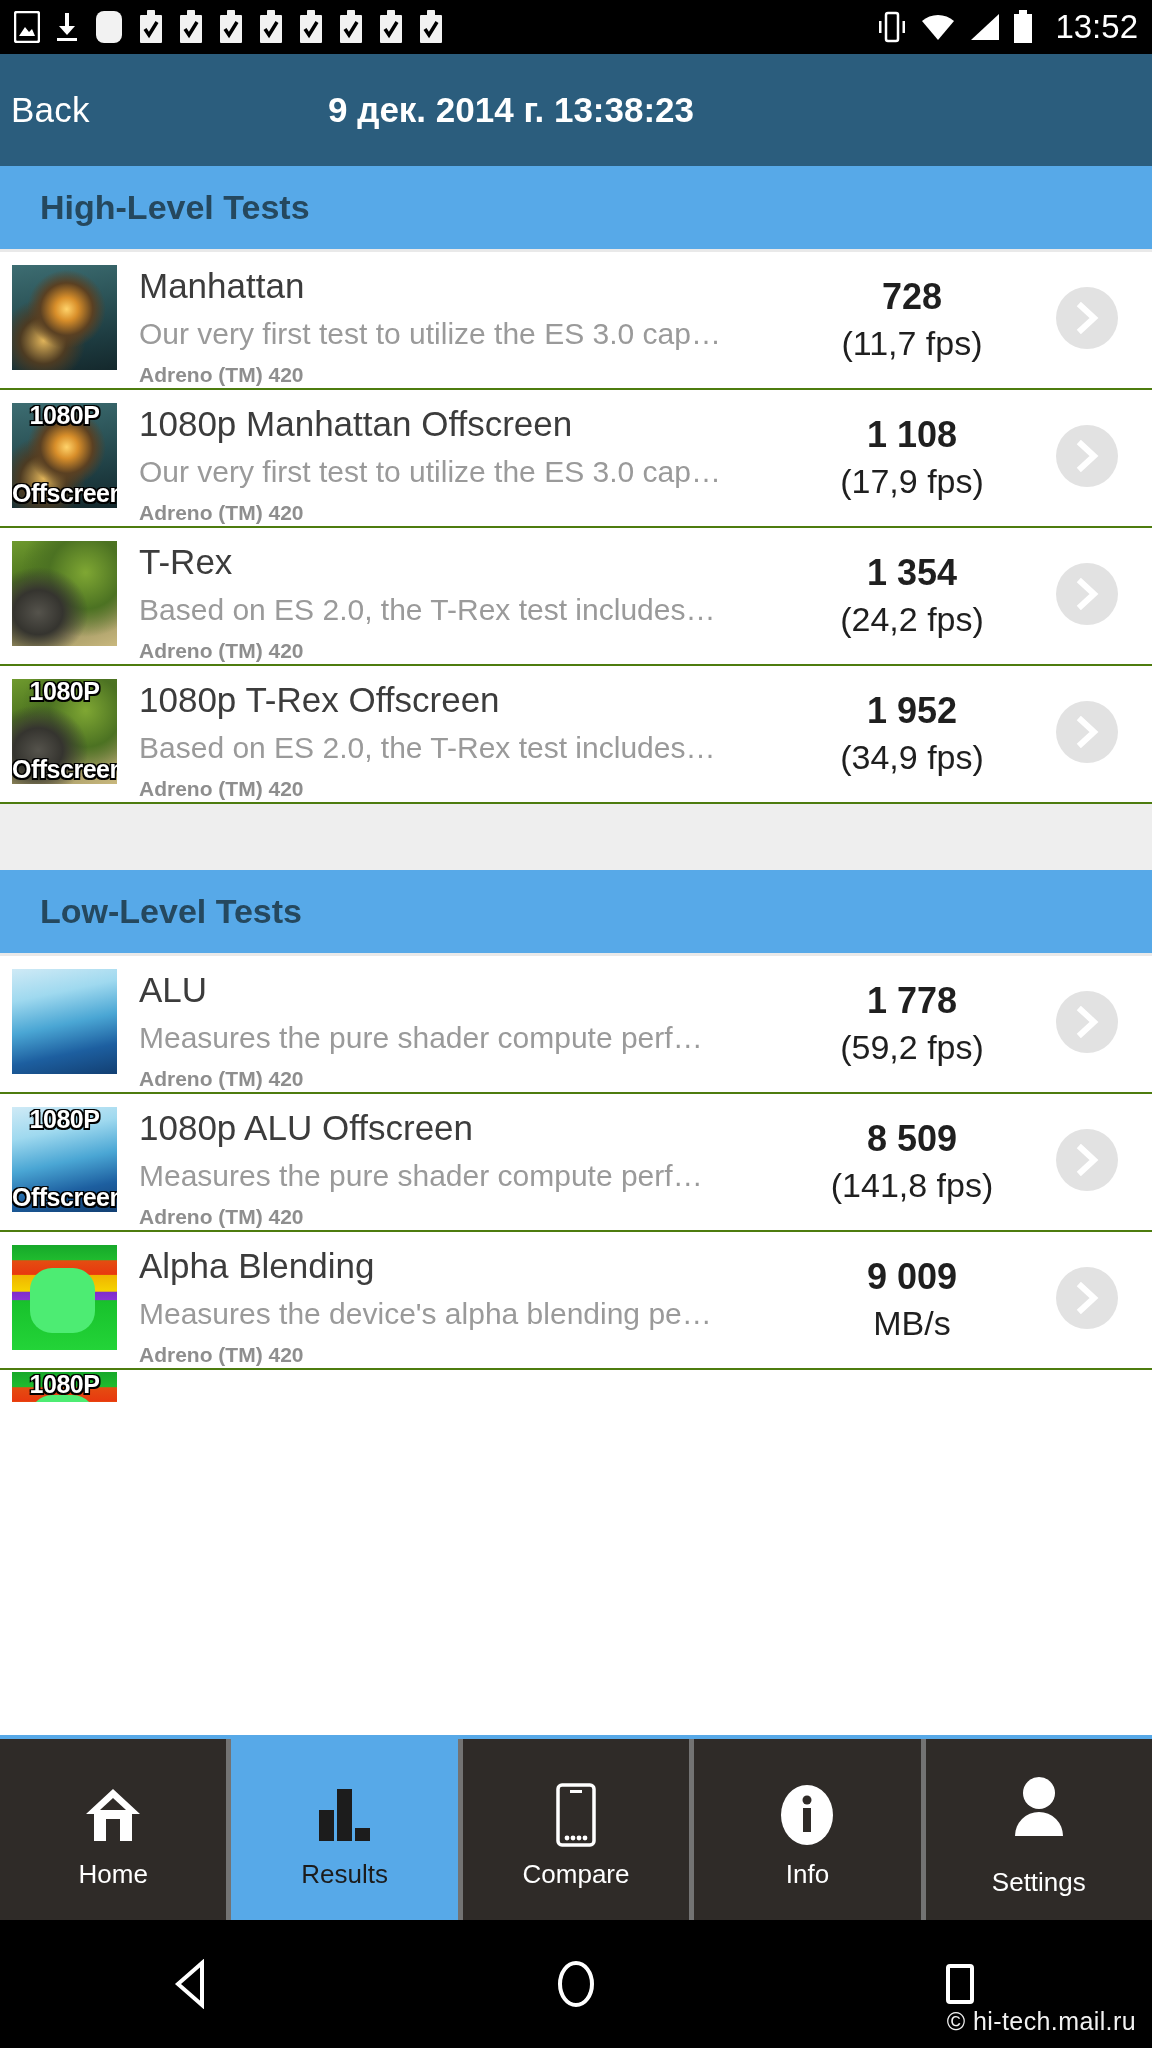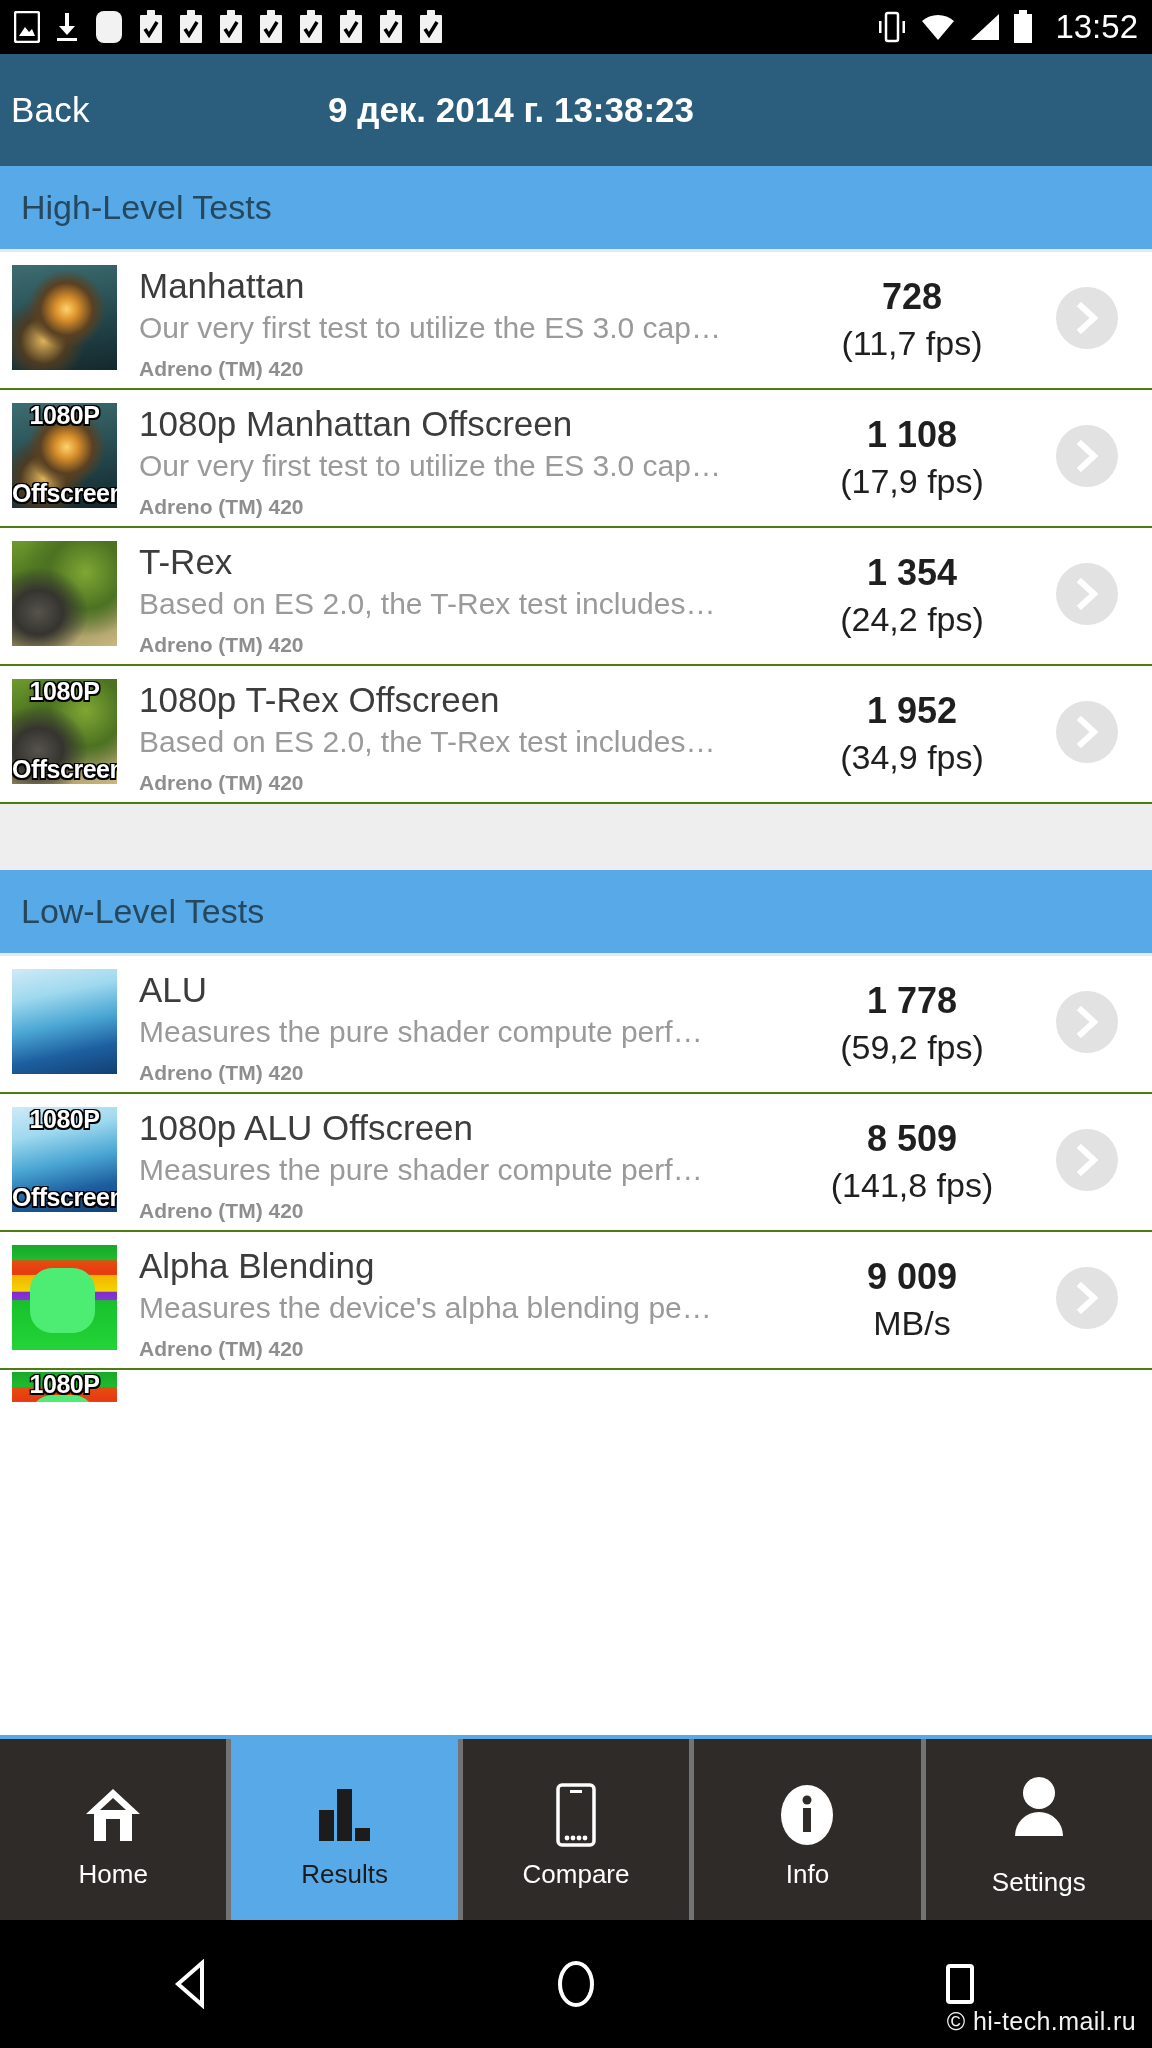--- a/index.html
+++ b/index.html
@@ -44,22 +44,23 @@
     position: absolute; left: 0; right: 0;
     text-align: center; color: #ffffff;
     font-size: 35px; font-weight: bold;
     margin-left: -130px;
   }
 
   
   .section-head {
     height: 86px; background: #57a9e8;
     display: flex; align-items: center;
-    padding-left: 21px;
+    padding-left: 40px;
     border-bottom: 3px solid #e9e9e9;
+    font-weight: bold;
   }
   .section-head span {
     color: #25485e; font-size: 34px;
   }
 
   
   .list { background: #ffffff; }
   .row {
     display: flex; align-items: flex-start;
     height: 138px; background: #fff;
@@ -119,21 +120,21 @@
     flex: 1 1 auto; min-width: 0;
     padding: 14px 0 0 22px;
   }
   .r-title {
     font-size: 35px; color: #3c3c3c; line-height: 40px;
     white-space: nowrap; overflow: hidden;
   }
   .r-desc {
     font-size: 30px; color: #9a9a9a; line-height: 40px;
     white-space: nowrap; overflow: hidden;
-    margin-top: 2px;
+    margin-top: 8px;
   }
   .r-gpu {
     font-size: 21px; color: #8e8e8e; font-weight: bold;
     line-height: 38px; margin-top: 2px;
     white-space: nowrap;
   }
 
   .rowscore {
     flex: 0 0 220px; text-align: center;
     padding-top: 22px;

